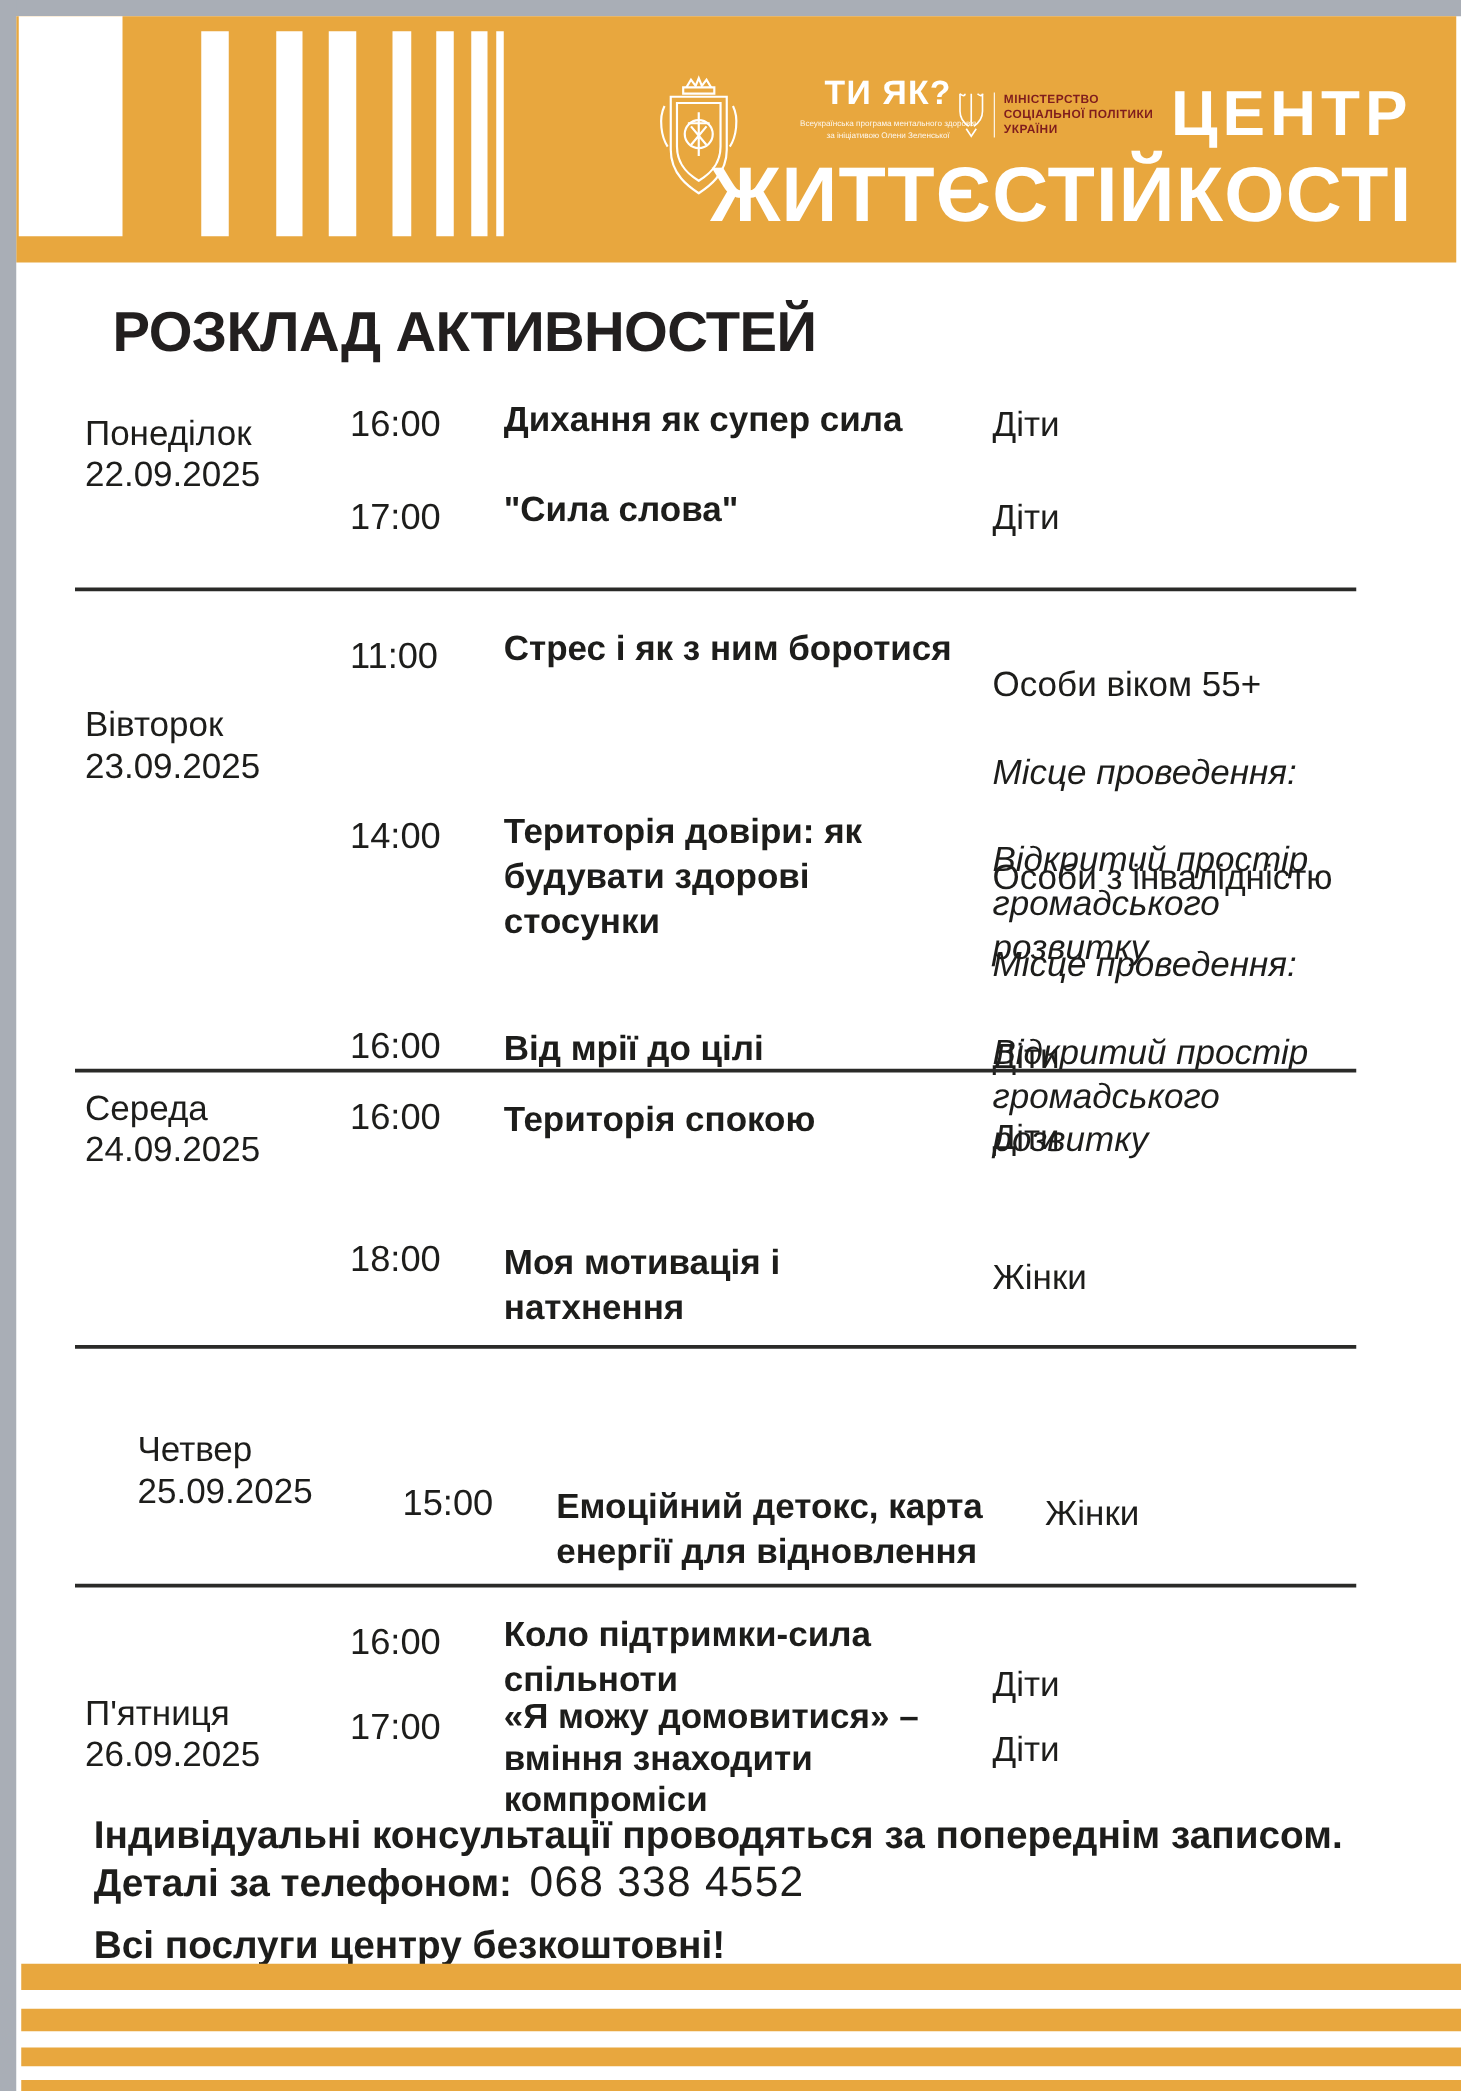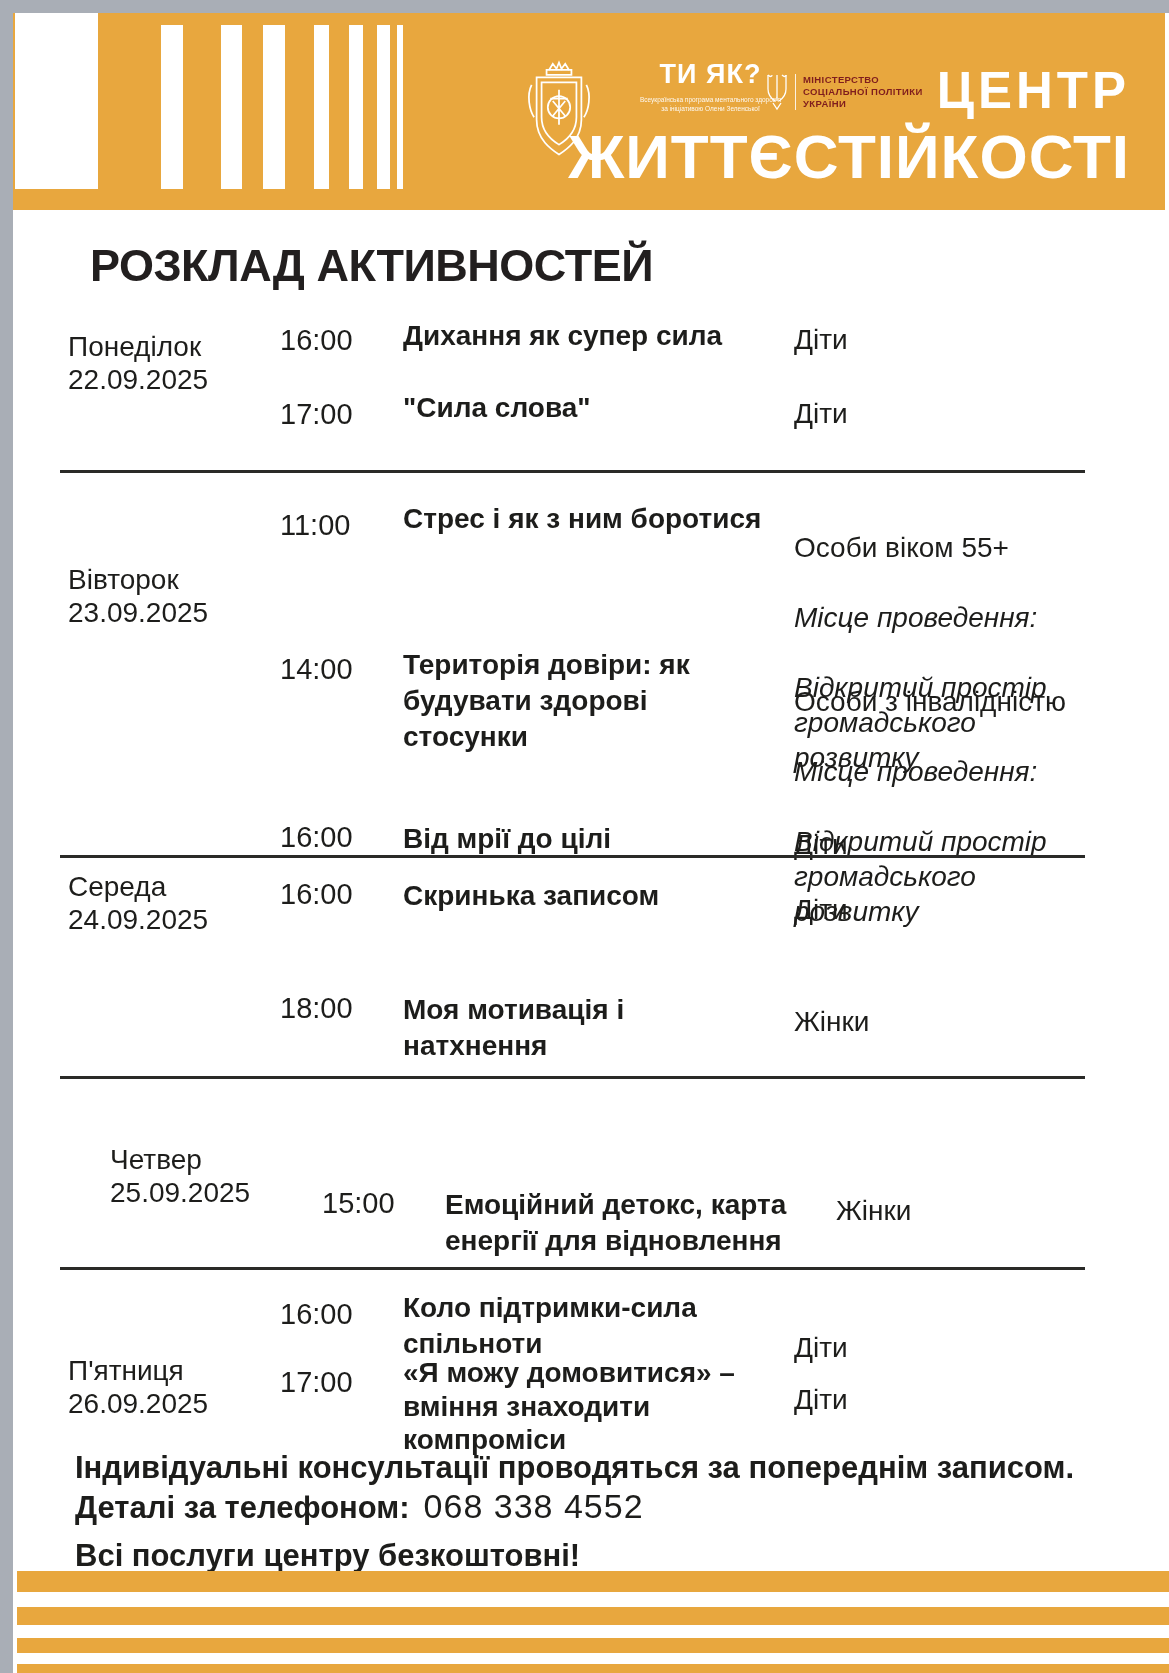--- a/index.html
+++ b/index.html
@@ -176,21 +176,21 @@
     <div class="cell aud e2-aud">Діти</div>
   </div>
   <div class="divider dv2"></div>
 
   <div class="section s2">
     <div class="day">
       <div>Середа</div>
       <div>24.09.2025</div>
     </div>
     <div class="cell time e0-time">16:00</div>
-    <div class="cell etitle e0-title">Скринька записом</div>
+    <div class="cell etitle e0-title">Територія спокою</div>
     <div class="cell aud e0-aud">Діти</div>
     <div class="cell time e1-time">18:00</div>
     <div class="cell etitle e1-title">Моя мотивація і натхнення</div>
     <div class="cell aud e1-aud">Жінки</div>
   </div>
   <div class="divider dv3"></div>
 
   <div class="section s3">
     <div class="day">
       <div>Четвер</div>

